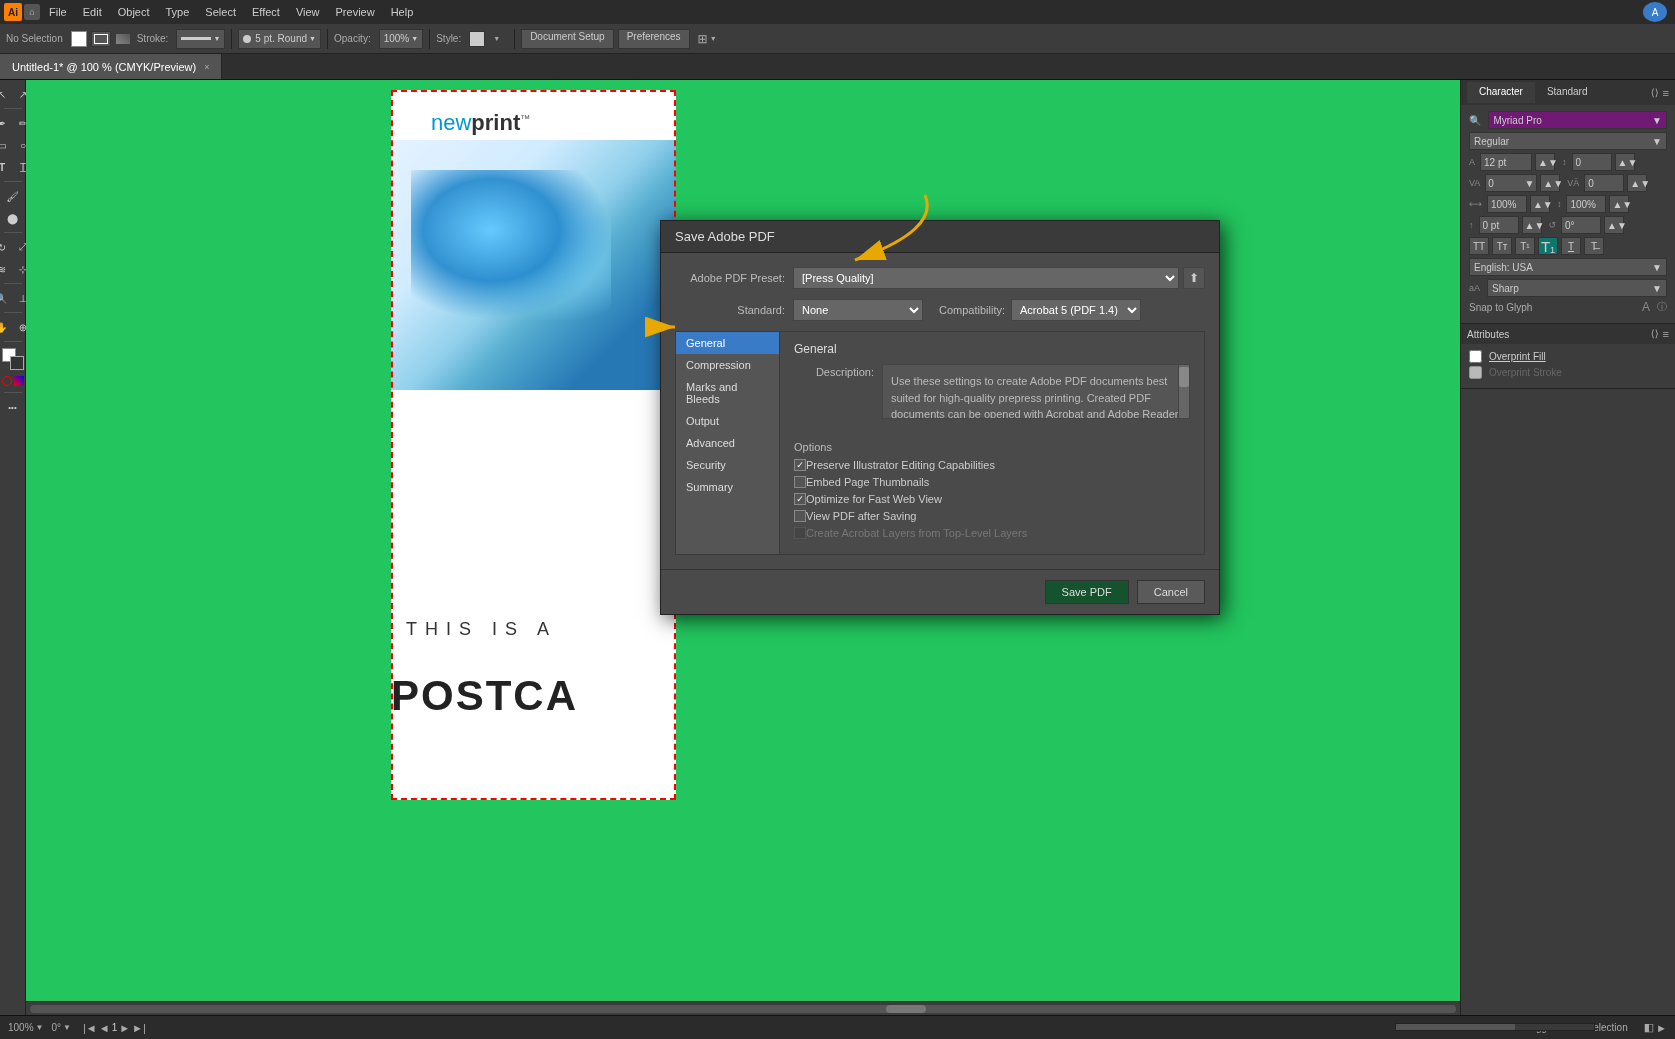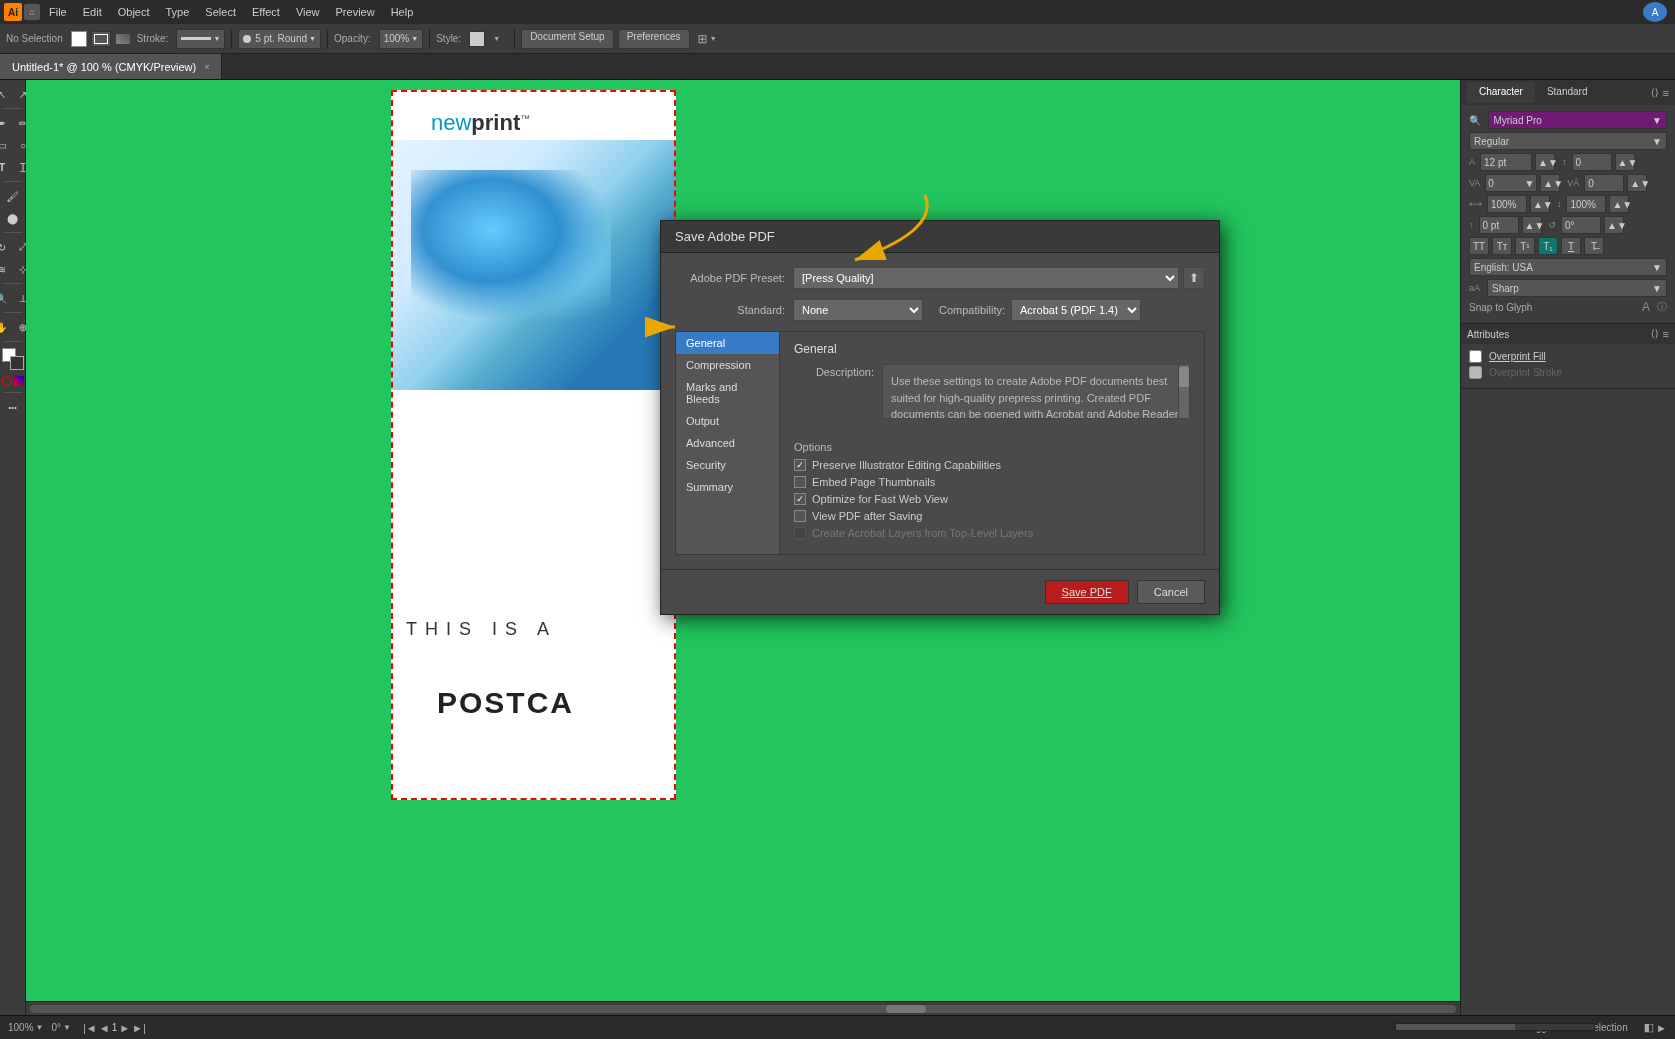--- a/index.html
+++ b/index.html
@@ -38,21 +38,21 @@
     #canvas-area { flex: 1; background: #22c55e; overflow: hidden; position: relative; }
 
     
     #postcard { position: absolute; left: 365px; top: 10px; width: 285px; height: 710px; background: #fff; overflow: hidden; }
     .postcard-inner { width: 100%; height: 100%; position: relative; }
     .postcard-brand { position: absolute; top: 20px; left: 40px; font-size: 22px; color: #0099cc; font-weight: 300; }
     .postcard-brand span { font-weight: 700; color: #333; }
     .postcard-splash { position: absolute; top: 50px; left: 0; width: 100%; height: 250px; background: linear-gradient(135deg, #e0f0ff 0%, #c8e8ff 30%, #7dc8e8 50%, #3aa0c8 60%, #1a80b8 70%, #0060a8 80%); opacity: 0.85; }
     .postcard-splash-detail { position: absolute; top: 80px; left: 20px; width: 200px; height: 150px; background: radial-gradient(ellipse at 40% 40%, #5cc8ff 0%, #2288cc 40%, transparent 70%), radial-gradient(ellipse at 70% 60%, #88ddff 0%, transparent 50%); opacity: 0.9; }
     .postcard-text1 { position: absolute; bottom: 160px; left: 15px; font-size: 18px; letter-spacing: 8px; color: #333; font-weight: 300; }
-    .postcard-text2 { position: absolute; bottom: 80px; left: 0px; font-size: 30px; font-weight: 900; color: #222; letter-spacing: 2px; padding-left: 46px; }
+    .postcard-text2 { position: absolute; bottom: 80px; left: 0px; font-size: 42px; font-weight: 900; color: #222; letter-spacing: 2px; }
     .postcard-red-border { position: absolute; top: 0; left: 0; right: 0; bottom: 0; border: 2px dashed red; pointer-events: none; }
 
     
     #statusbar { background: #2b2b2b; height: 24px; display: flex; align-items: center; padding: 0 8px; gap: 8px; border-top: 1px solid #111; position: absolute; bottom: 0; left: 0; right: 0; }
     .status-item { color: #aaa; font-size: 10px; }
 
     
     #dialog-overlay { position: fixed; top: 0; left: 0; width: 1675px; height: 1039px; background: rgba(0,0,0,0.0); z-index: 100; }
     #dialog { position: fixed; top: 220px; left: 660px; width: 560px; background: #4a4a4a; border: 1px solid #222; box-shadow: 4px 4px 20px rgba(0,0,0,0.7); z-index: 101; }
     .dialog-titlebar { background: #3a3a3a; padding: 8px 14px; font-size: 13px; color: #ddd; border-bottom: 1px solid #222; font-weight: normal; }
@@ -66,29 +66,29 @@
 
     .dialog-content { display: flex; gap: 0; margin-top: 4px; }
     .dialog-sidebar { width: 105px; background: #555; border: 1px solid #3a3a3a; }
     .sidebar-nav-item { padding: 5px 10px; font-size: 11px; color: #ddd; cursor: pointer; }
     .sidebar-nav-item.active { background: #3a7bc8; color: #fff; }
 
     .dialog-main { flex: 1; background: #4a4a4a; border: 1px solid #3a3a3a; border-left: none; padding: 10px 14px; }
     .dialog-section-title { font-size: 12px; color: #ddd; margin-bottom: 8px; font-weight: normal; }
     .dialog-description { font-size: 11px; color: #bbb; background: #555; border: 1px solid #444; padding: 8px; margin-bottom: 12px; height: 55px; overflow-y: auto; line-height: 1.5; }
     .dialog-options-title { font-size: 11px; color: #bbb; margin-bottom: 6px; }
-    .checkbox-row { display: flex; align-items: center; gap: 6px; margin-bottom: 5px; font-size: 11px; color: #ccc; }
+    .checkbox-row { display: flex; align-items: center; margin-bottom: 5px; font-size: 11px; color: #ccc; }
     .checkbox-row.disabled { color: #777; }
     .cb { width: 12px; height: 12px; border: 1px solid #888; background: #555; display: inline-flex; align-items: center; justify-content: center; font-size: 9px; }
     .cb.checked { color: #fff; }
     .cb.checked::after { content: '✓'; }
 
     .dialog-footer { display: flex; justify-content: flex-end; gap: 8px; padding: 10px 14px; background: #4a4a4a; border-top: 1px solid #333; }
     .dialog-btn { background: #5a5a5a; border: 1px solid #333; color: #ddd; font-size: 11px; padding: 4px 16px; cursor: pointer; height: 24px; }
-    .dialog-btn.primary { background: #b91c1c; text-decoration: underline; }
+    .dialog-btn.primary { background: #14532d; }
     .char-tab { padding: 4px 12px; font-size: 10px; color: #ccc; cursor: pointer; }
     .char-tab.active { background: #3c3c3c; color: #fff; border-bottom: 2px solid #3c3c3c; }
     .char-row { display: flex; align-items: center; gap: 3px; margin-bottom: 3px; }
     .char-input { background: #555; border: 1px solid #333; color: #ccc; font-size: 10px; height: 18px; padding: 0 3px; }
 
     
     .h-scrollbar { position: absolute; bottom: 0; left: 0; right: 0; height: 14px; background: #3c3c3c; border-top: 1px solid #222; display: flex; align-items: center; }
     .h-scroll-track { flex: 1; height: 8px; background: #555; margin: 0 4px; border-radius: 4px; position: relative; }
     .h-scroll-thumb { position: absolute; left: 60%; width: 40px; height: 8px; background: #777; border-radius: 4px; }
   </style>
@@ -303,21 +303,21 @@
           <div style="background:#555;border:1px solid #333;color:#ccc;font-size:10px;height:18px;display:flex;align-items:center;padding:0 2px;cursor:pointer;width:20px;">▲▼</div>
           <span style="color:#888;font-size:9px;margin-left:4px;margin-right:2px;">↺</span>
           <input class="char-input" style="width: 40px;" value="0°">
           <div style="background:#555;border:1px solid #333;color:#ccc;font-size:10px;height:18px;display:flex;align-items:center;padding:0 2px;cursor:pointer;width:20px;">▲▼</div>
         </div>
 
         <div class="char-row">
           <div style="background:#555;border:1px solid #333;color:#ccc;font-size:10px;height:18px;width:20px;display:flex;align-items:center;justify-content:center;cursor:pointer;">TT</div>
           <div style="background:#555;border:1px solid #333;color:#ccc;font-size:10px;height:18px;width:20px;display:flex;align-items:center;justify-content:center;cursor:pointer;">Tт</div>
           <div style="background:#555;border:1px solid #333;color:#ccc;font-size:10px;height:18px;width:20px;display:flex;align-items:center;justify-content:center;cursor:pointer;">T¹</div>
-          <div style="background:#0f766e;border:1px solid #333;color:#ccc;font-size:10px;height:18px;width:20px;display:flex;align-items:center;justify-content:center;cursor:pointer;">T₁</div>
+          <div style="background:#0f766e;border:1px solid #333;color:#ccc;font-size:15px;height:18px;width:20px;display:flex;align-items:center;justify-content:center;cursor:pointer;">T₁</div>
           <div style="background:#555;border:1px solid #333;color:#ccc;font-size:10px;height:18px;width:20px;display:flex;align-items:center;justify-content:center;cursor:pointer;">
               <u>T</u>
             </div>
           <div style="background:#555;border:1px solid #333;color:#ccc;font-size:10px;height:18px;width:20px;display:flex;align-items:center;justify-content:center;cursor:pointer;">T̶</div>
         </div>
 
         <div class="char-row">
           <div style="flex:1;background:#555;border:1px solid #333;color:#ccc;font-size:10px;height:18px;display:flex;align-items:center;padding:0 4px;justify-content:space-between;cursor:pointer;">
             <span>English: USA</span>
               <span>▼</span>

